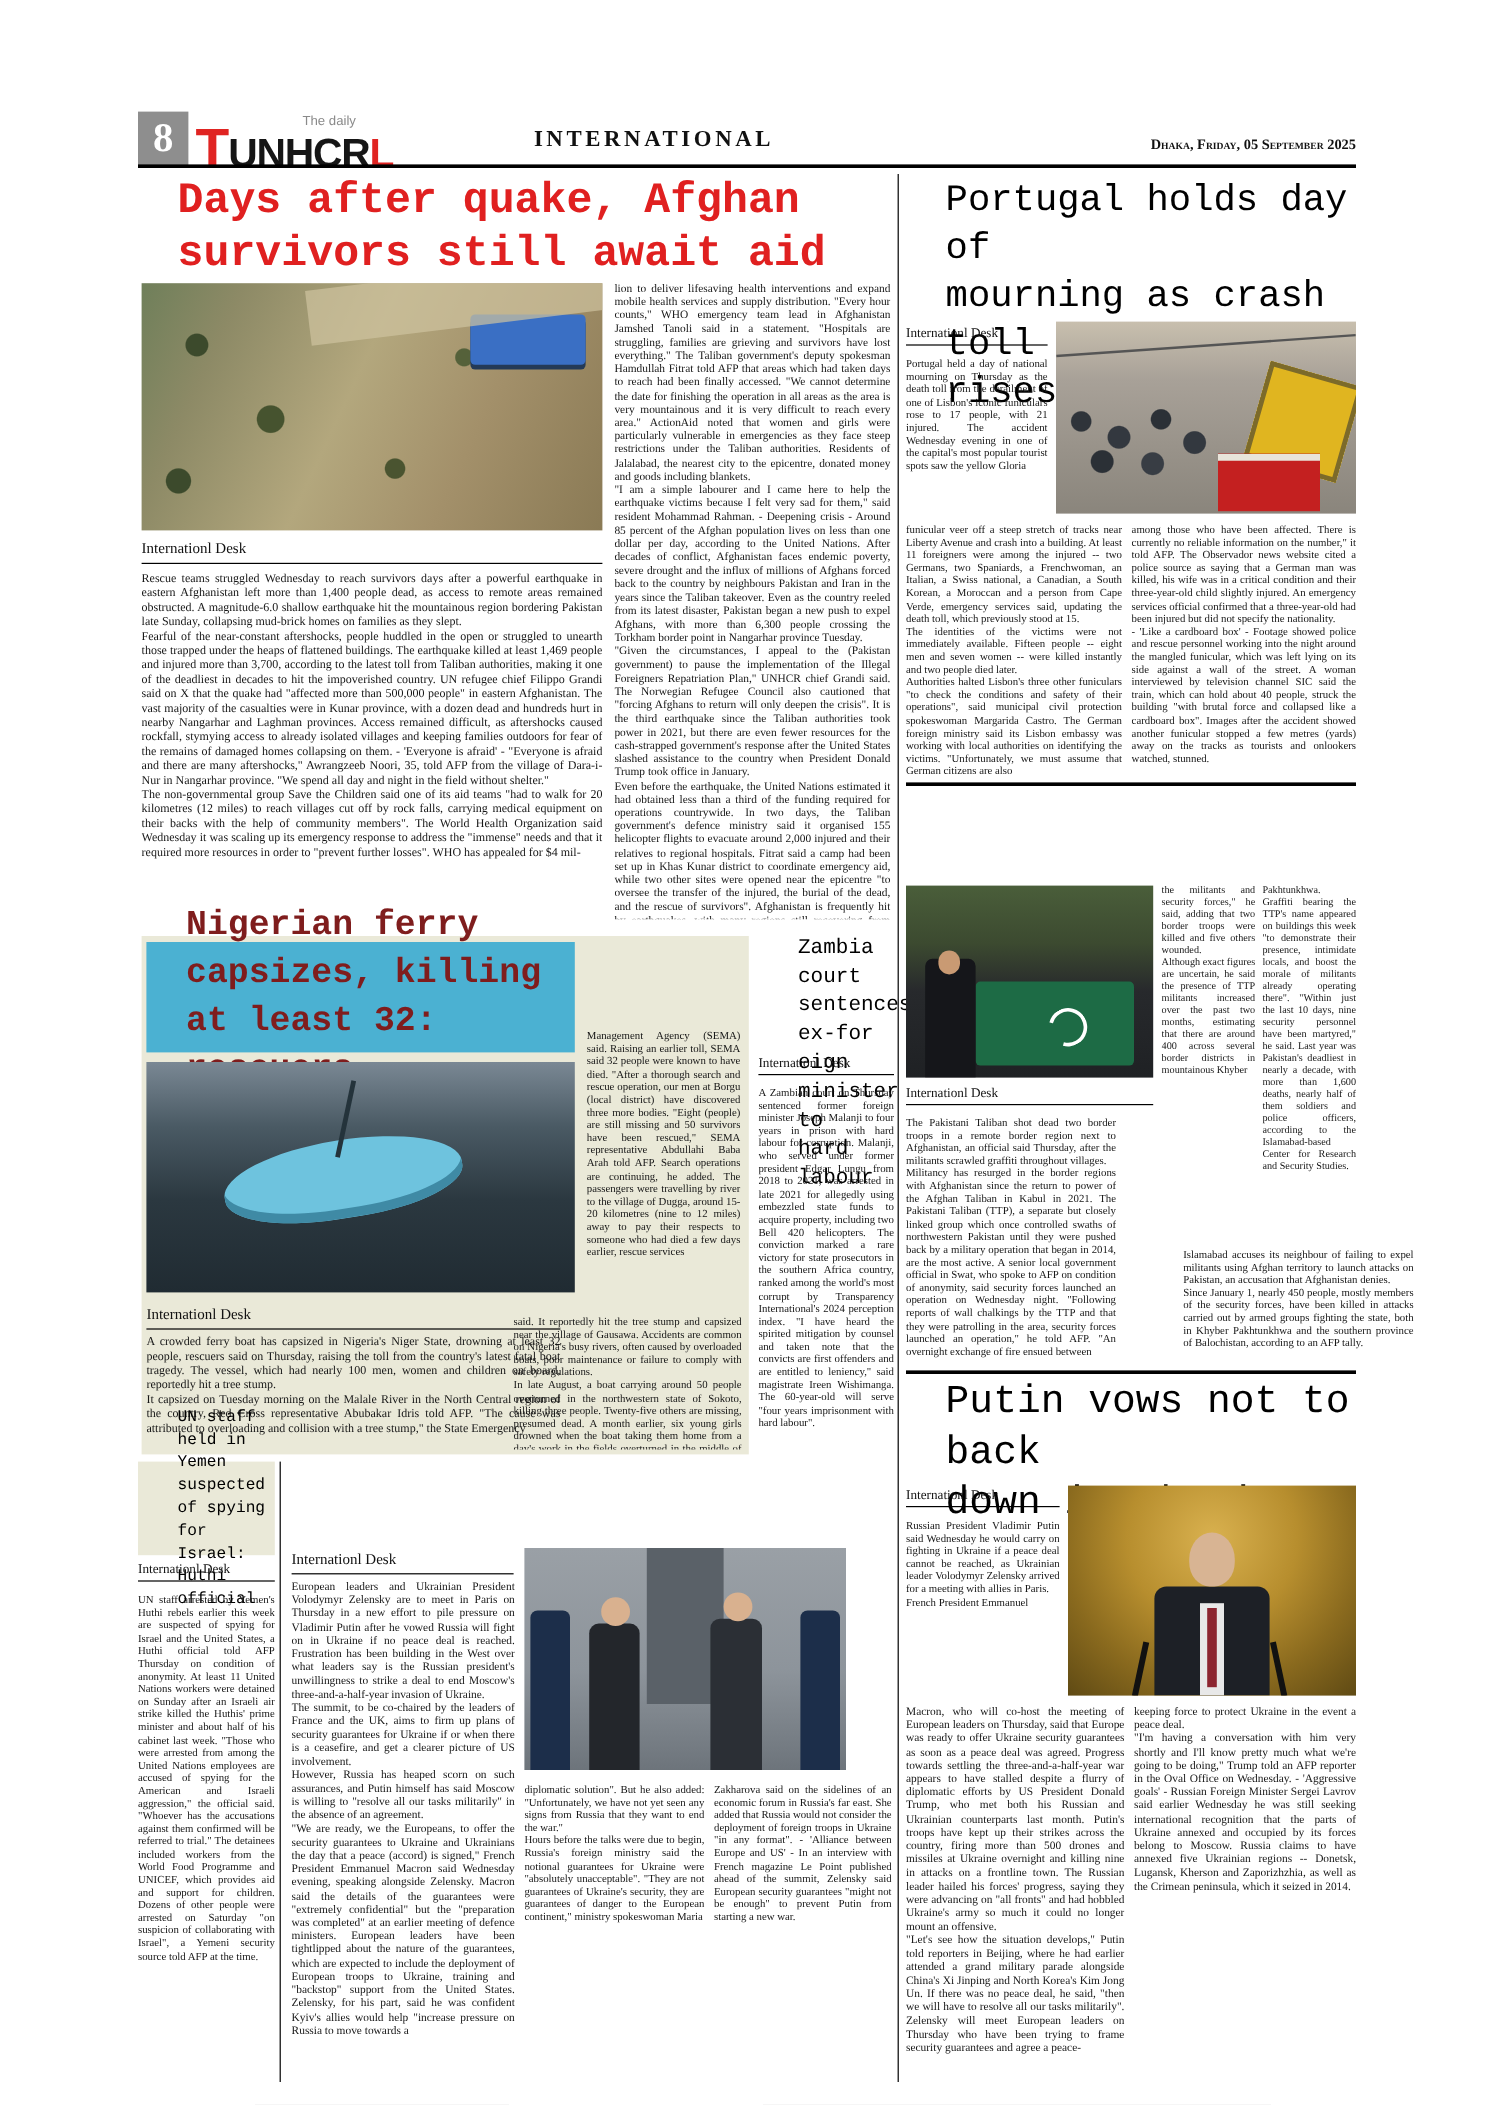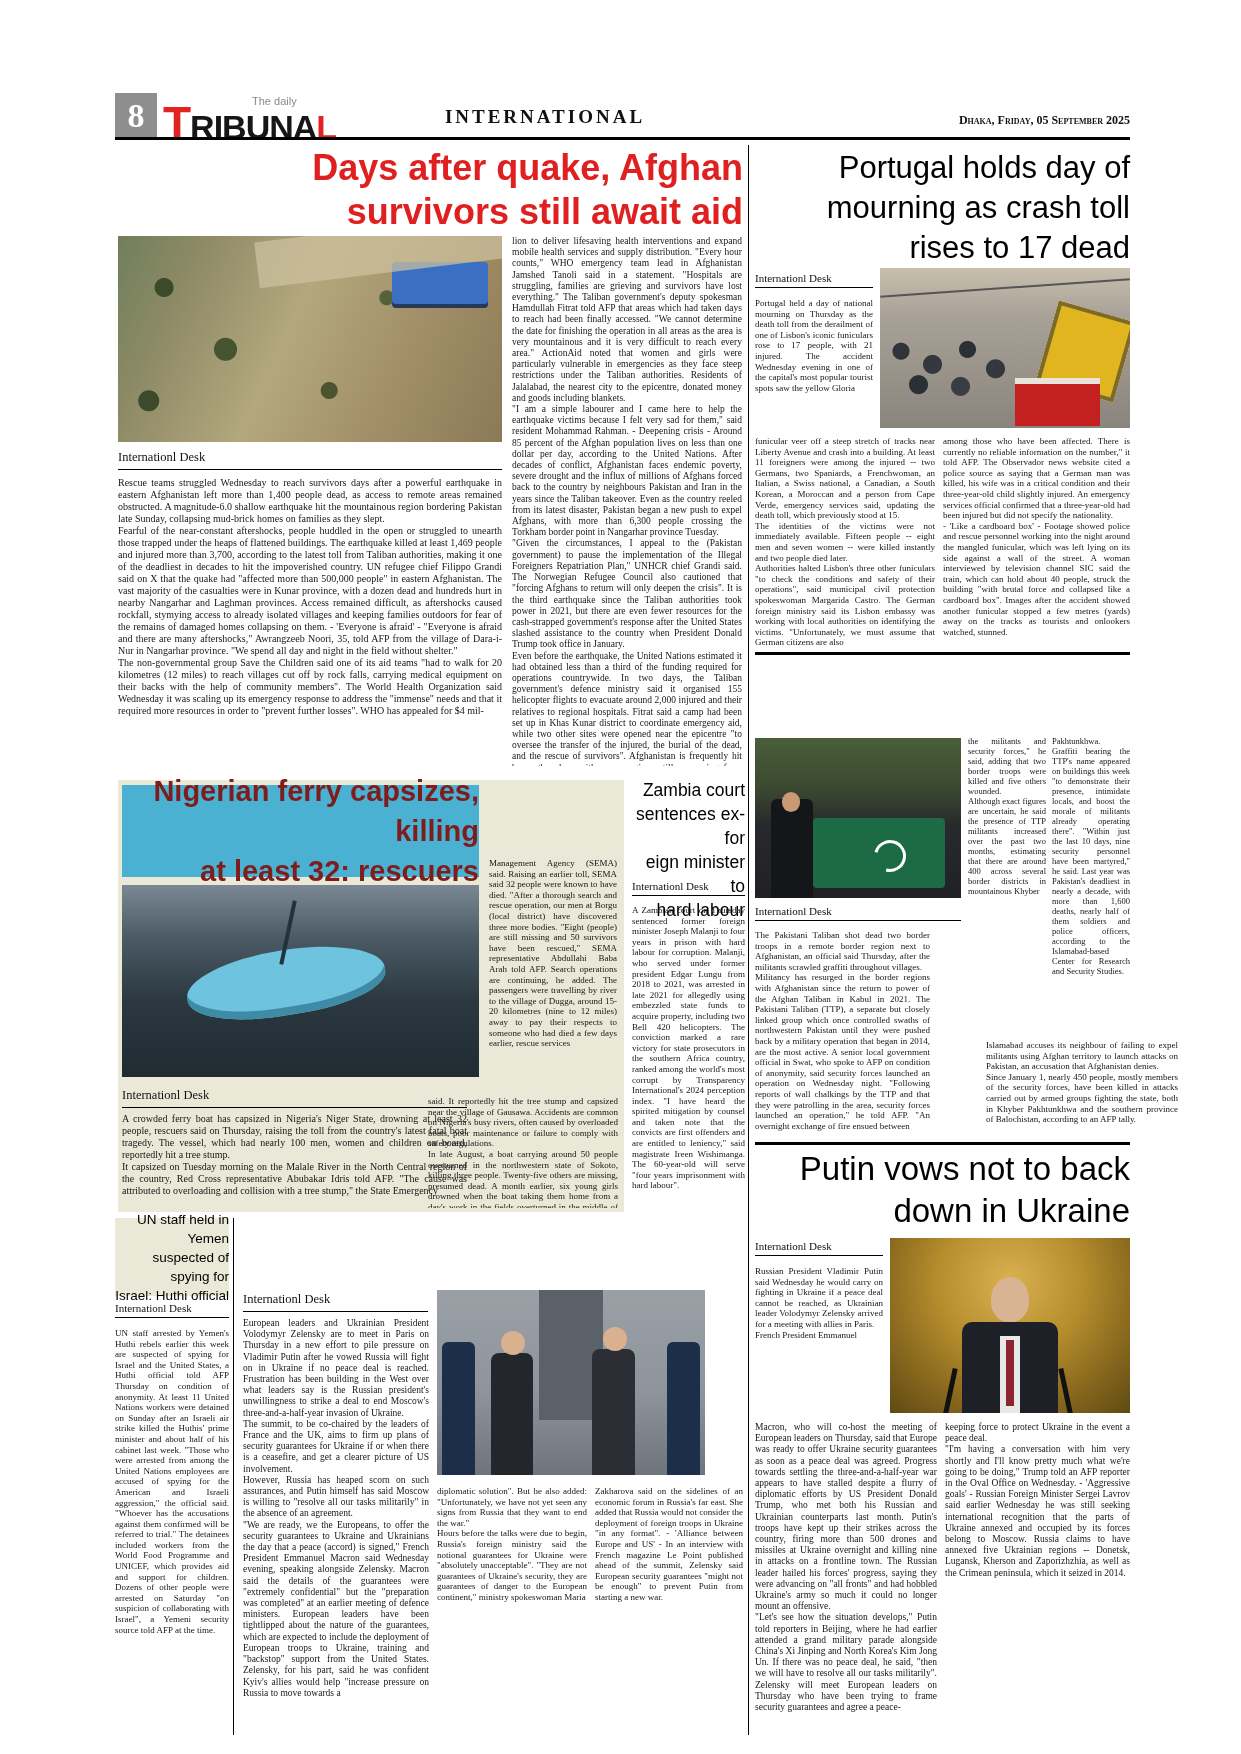--- a/index.html
+++ b/index.html
@@ -1,19 +1,19 @@
 <!DOCTYPE html>
 <html><head>
 <meta charset="utf-8">
 <style>
   html,body{margin:0;padding:0;background:#e8e8e8;}
   #page{position:relative;width:1241px;height:1754px;background:#ffffff;margin:0 auto;overflow:hidden;
         font-family:"Liberation Serif",serif;color:#111;}
   .abs{position:absolute;}
-  .hl{font-family:Liberation Sans, sans-serif;font-weight:bold;text-align:right;white-space:pre-line;color:#000;}
+  .hl{font-family:Liberation Mono, monospace;font-weight:bold;text-align:left;white-space:pre-line;color:#000;margin-left:33px;}
   .body-text{font-family:"Liberation Serif",serif;font-size:10px;line-height:12px;text-align:justify;
              white-space:pre-line;overflow:hidden;color:#161616;}
   .fs95{font-size:9.5px;line-height:11.2px;}
   .fs9{font-size:9px;line-height:10.6px;}
   .fs85{font-size:8.5px;line-height:10px;}
   .desk{font-family:"Liberation Serif",serif;font-size:12.5px;color:#111;border-bottom:1.5px solid #000;
         padding-bottom:4px;}
   .desk.small{font-size:11px;padding-bottom:3px;}
   .rule{background:#000;}
   .photo{position:absolute;overflow:hidden;}
@@ -22,21 +22,21 @@
 </head>
 <body>
 
 <div id="page">
 
   <div class="abs" style="left:115px;top:93px;width:42px;height:46px;background:#8e8e8e;display:flex;align-items:center;justify-content:center;">
     <span style="color:#fff;font-weight:bold;font-size:34px;font-family:'Liberation Serif',serif;">8</span>
   </div>
   <div class="abs" style="left:252px;top:95px;font-family:'Liberation Sans',sans-serif;font-size:11px;color:#8a8a8a;">The daily</div>
   <div class="abs" style="left:163px;top:96px;font-family:'Liberation Sans',sans-serif;font-weight:900;letter-spacing:-1px;">
-    <span style="font-size:46px;color:#e02422;">T</span><span style="font-size:34px;color:#161616;">RIBUNA</span><span style="font-size:34px;color:#e02422;">L</span>
+    <span style="font-size:46px;color:#e02422;">T</span><span style="font-size:34px;color:#161616;">UNHCR</span><span style="font-size:34px;color:#e02422;">L</span>
   </div>
   <div class="abs" style="left:380px;top:106px;width:330px;text-align:center;font-family:'Liberation Serif',serif;font-weight:bold;font-size:19px;letter-spacing:3px;">INTERNATIONAL</div>
   <div class="abs" style="left:830px;top:113px;width:300px;text-align:right;font-family:'Liberation Serif',serif;font-variant:small-caps;font-weight:bold;font-size:12px;">Dhaka, Friday, 05 September 2025</div>
   <div class="abs rule" style="left:115px;top:137px;width:1015px;height:3px;"></div>
 
   <div class="abs rule" style="left:748px;top:145px;width:1px;height:1590px;"></div>
   <div class="abs rule" style="left:233px;top:1218px;width:1px;height:517px;"></div>
   <div class="abs rule" style="left:755px;top:652px;width:375px;height:3px;"></div>
   <div class="abs rule" style="left:755px;top:1142px;width:375px;height:3px;"></div>
 

